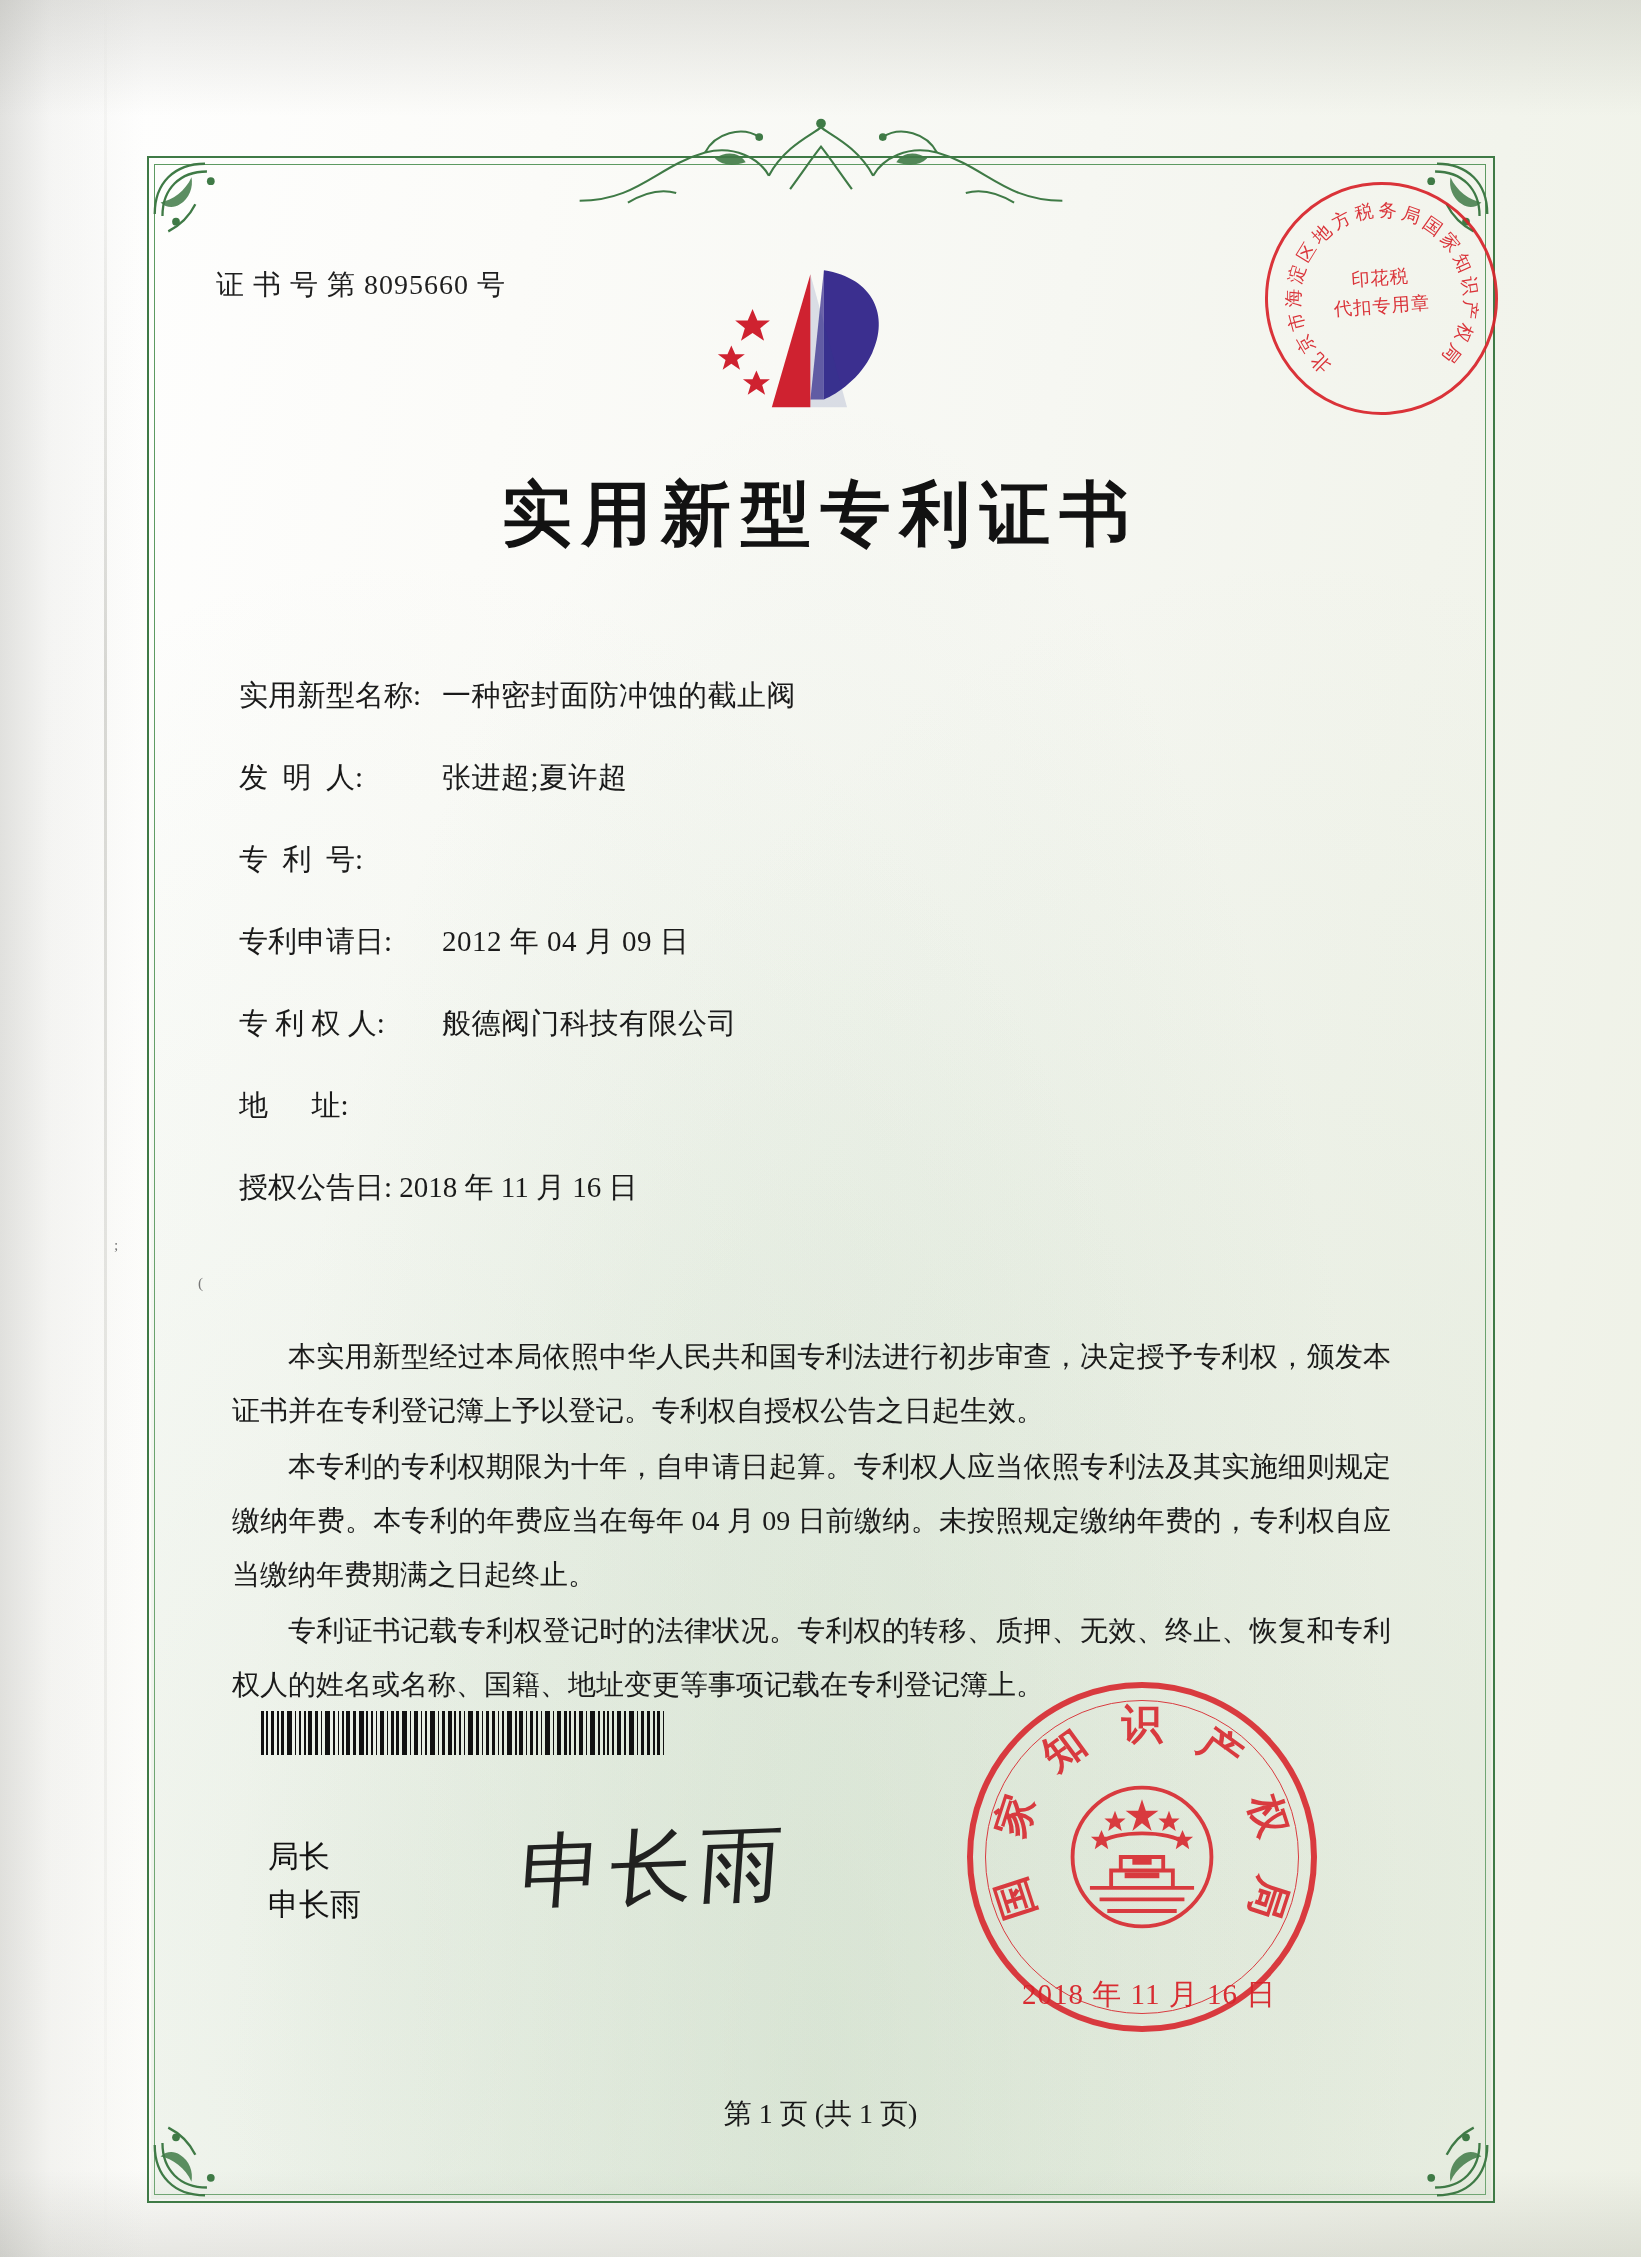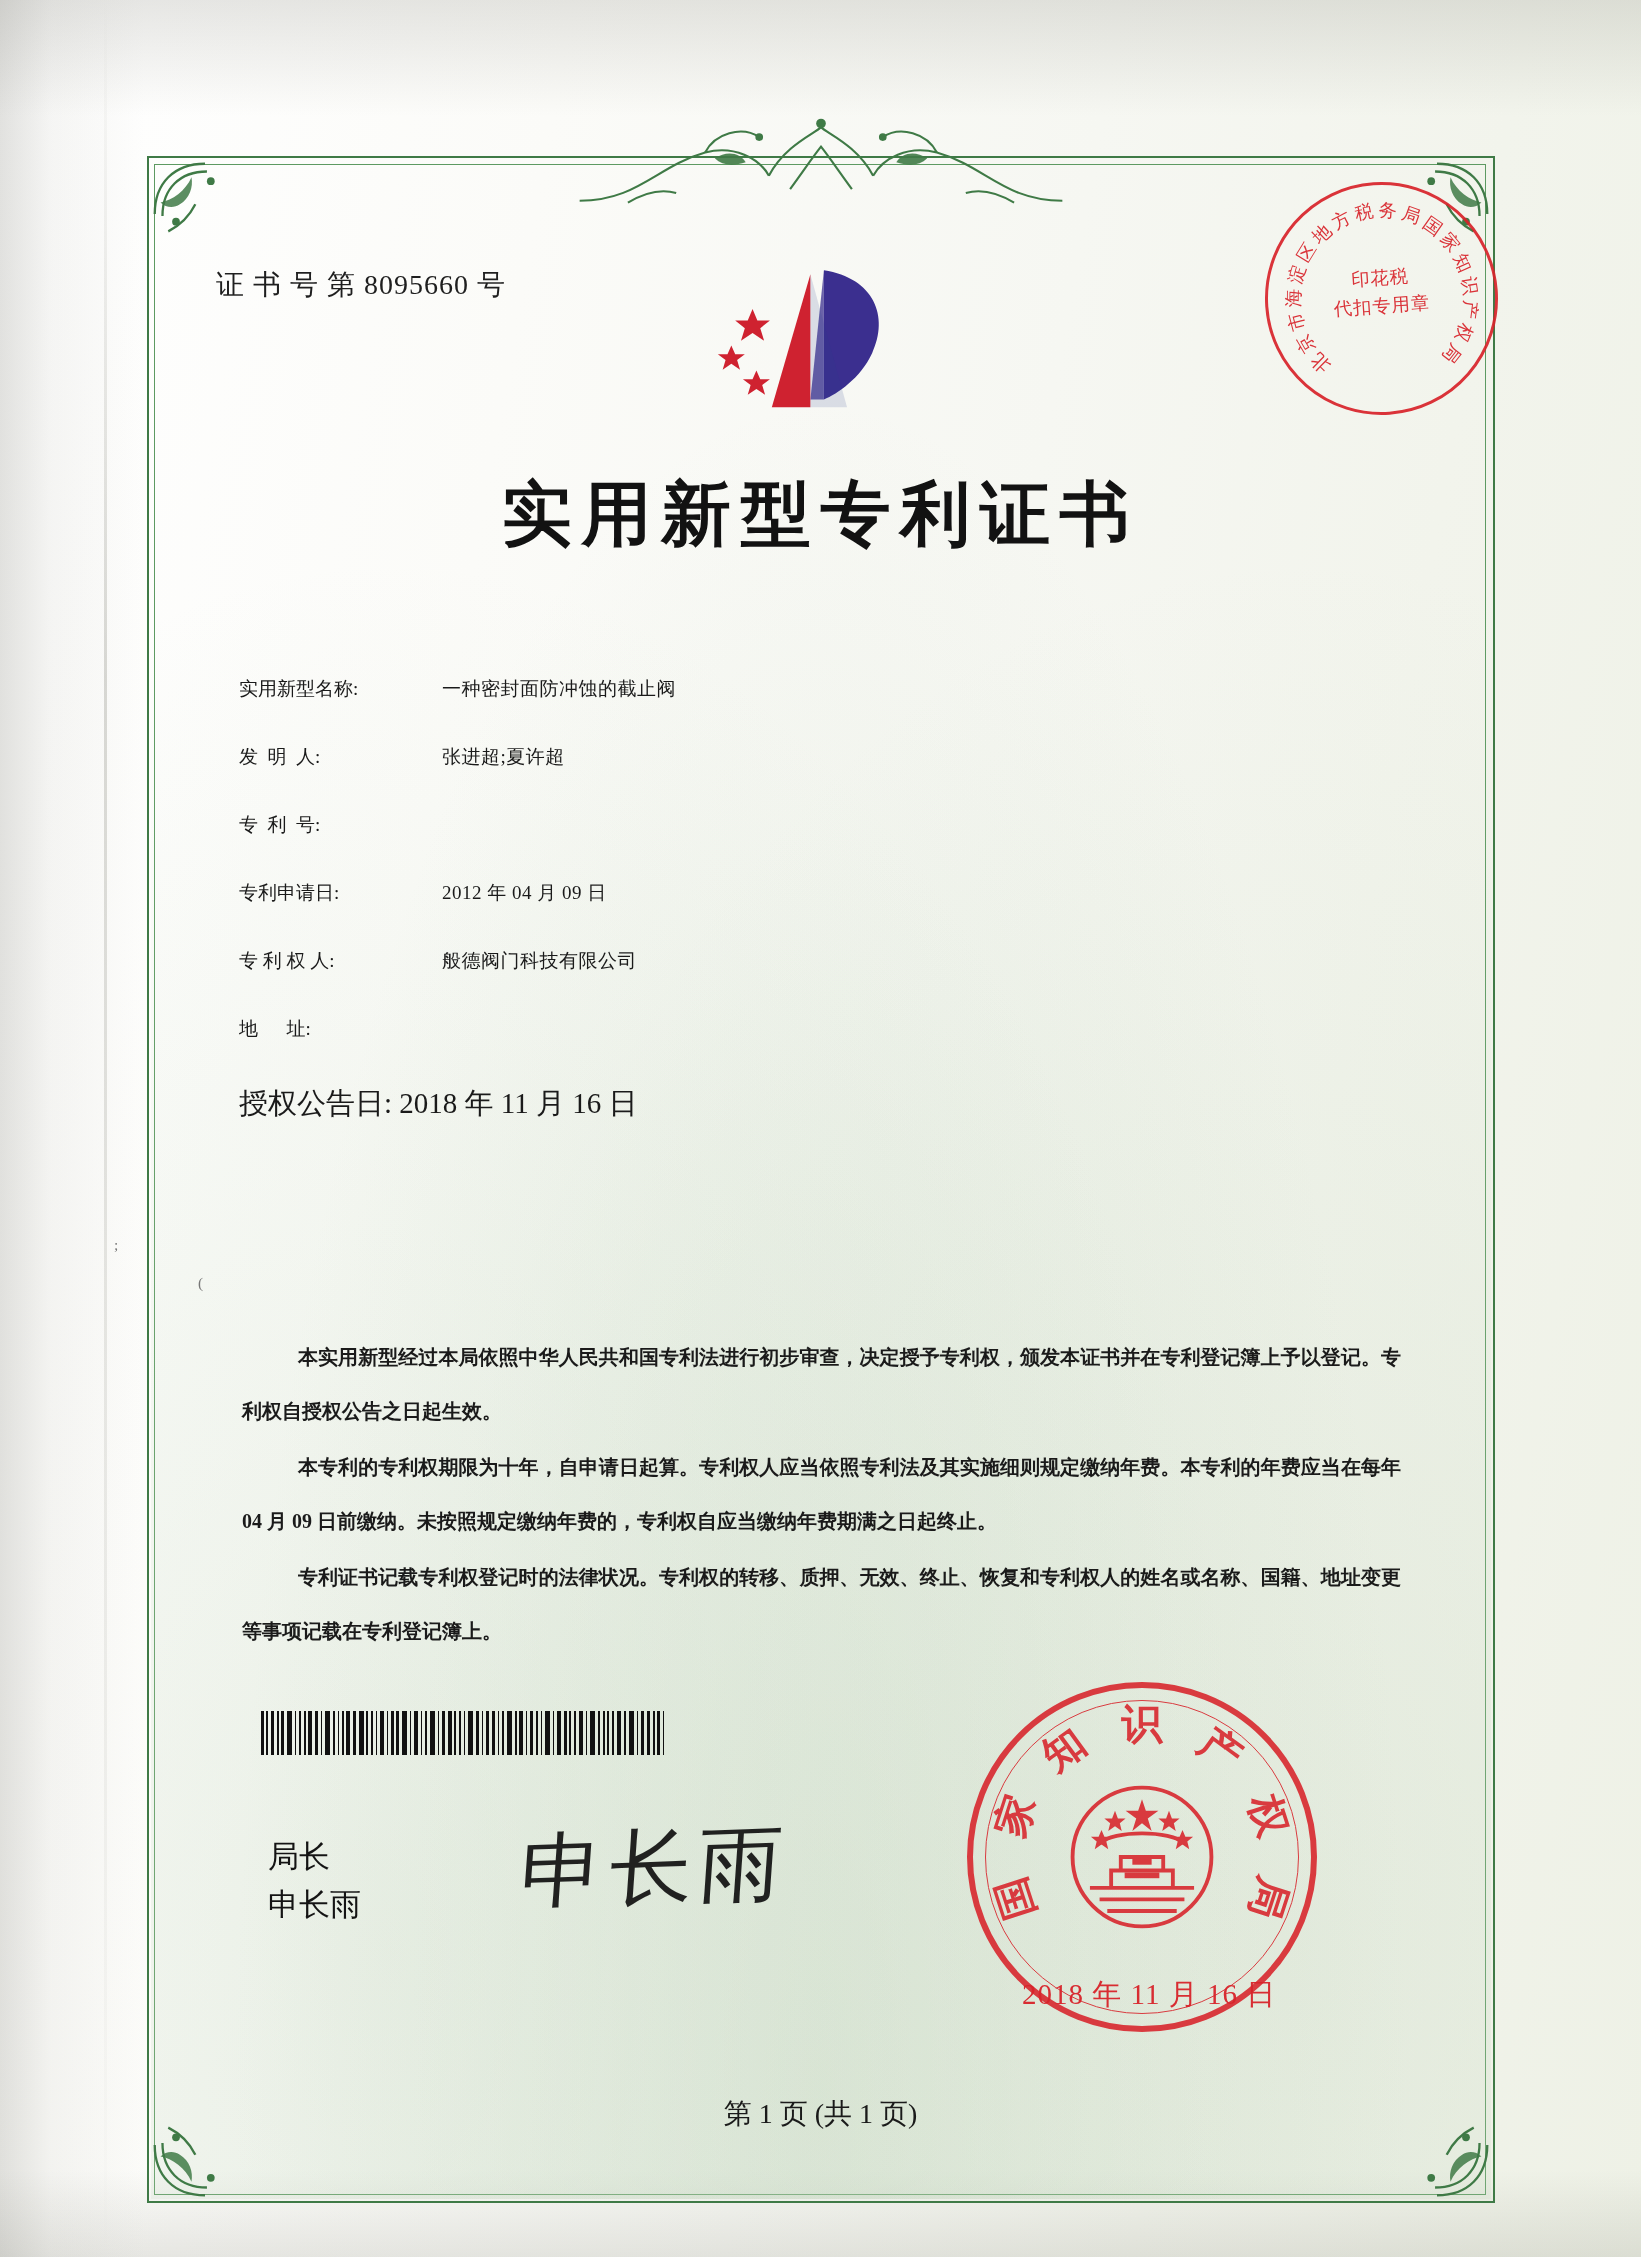--- a/index.html
+++ b/index.html
@@ -173,21 +173,21 @@
   .fields {
     position: absolute;
     left: 239px;
     top: 676px;
     width: 1159px;
   }
   .field-row {
     display: flex;
     align-items: center;
     margin-bottom: 42px;
-    font-size: 19px;
+    font-size: 29px;
     color: #1a1a1a;
   }
   .field-label {
     width: 203px;
     flex: none;
     letter-spacing: 0px;
     white-space: pre;
   }
   .field-value {
     flex: 1;
@@ -200,28 +200,27 @@
     align-items: baseline;
     font-size: 29px;
     margin-bottom: 9.7px;
   }
   .f2-a { width: 676px; }
   .f2-b { flex: 1; }
 
   
   .paras {
     position: absolute;
-    left: 242px;
+    left: 232px;
     top: 1330px;
     width: 1159px;
-    font-size: 20px;
+    font-size: 28px;
     line-height: 54px;
     text-align: justify;
     color: #1a1a1a;
-    font-weight: bold;
   }
   .para { text-indent: 56px; margin-bottom: 1.9px; }
 
   
   .barcode {
     position: absolute;
     left: 261px;
     top: 1711px;
     width: 406px;
     height: 44px;

